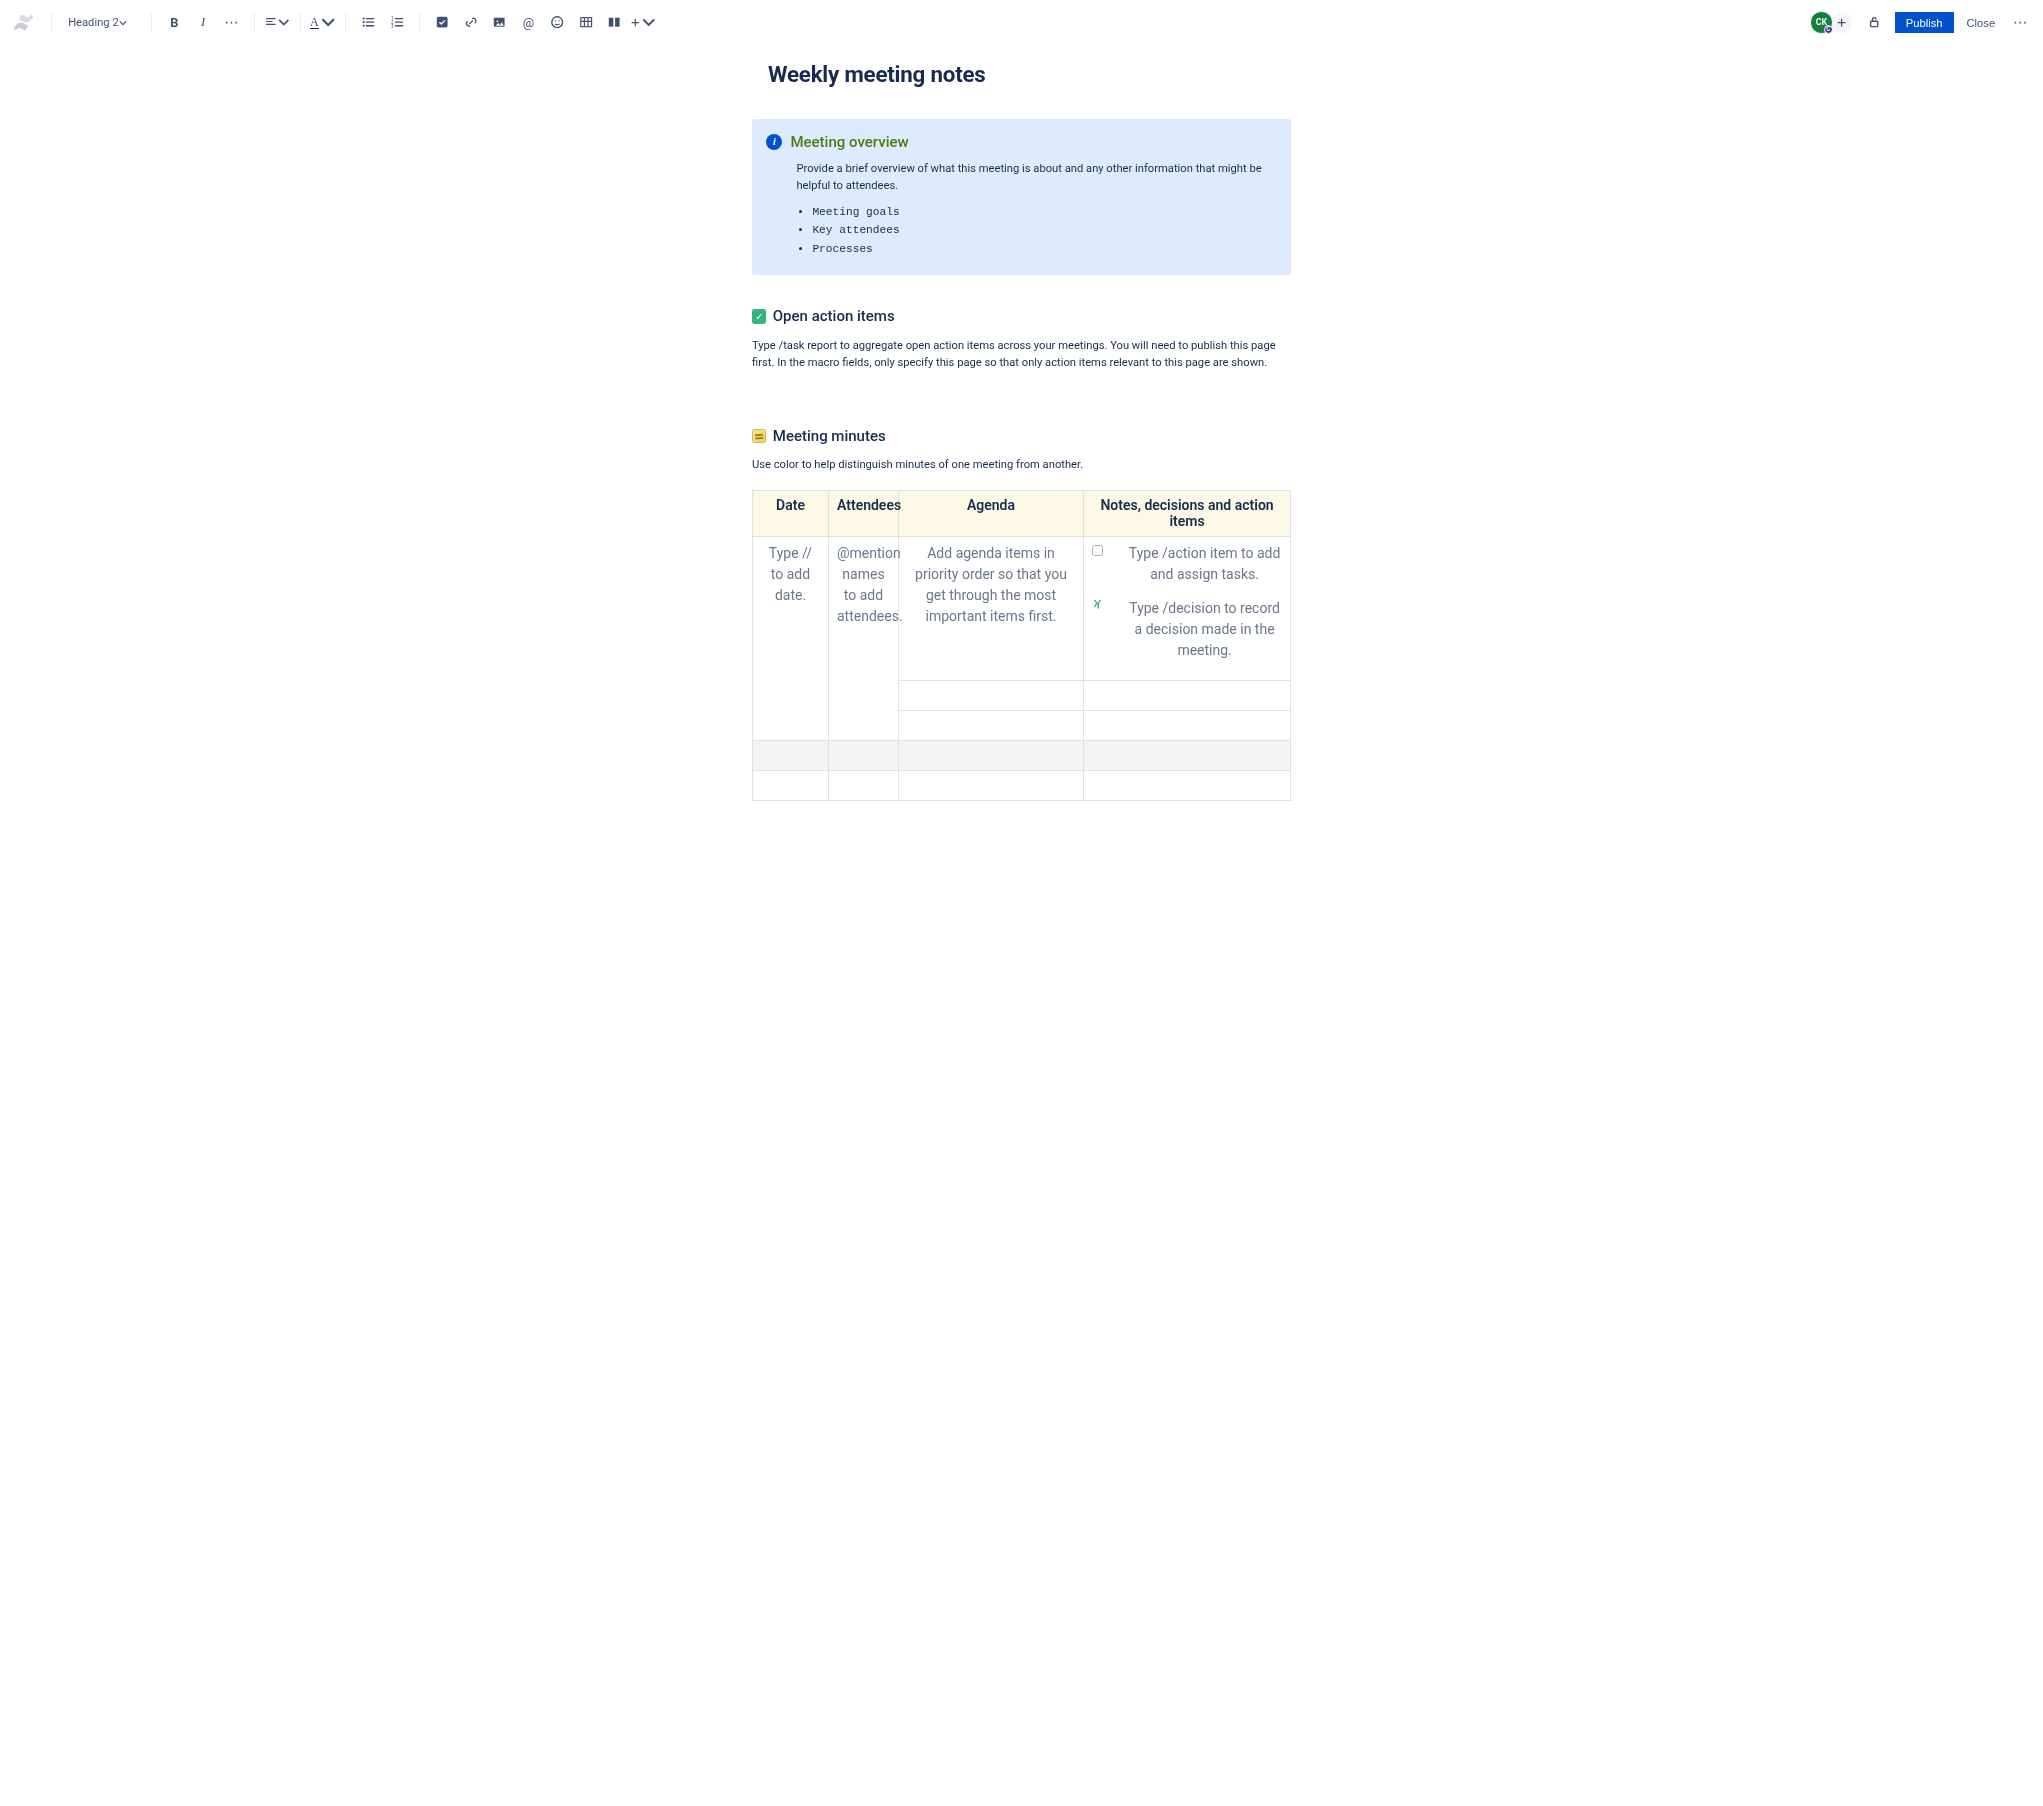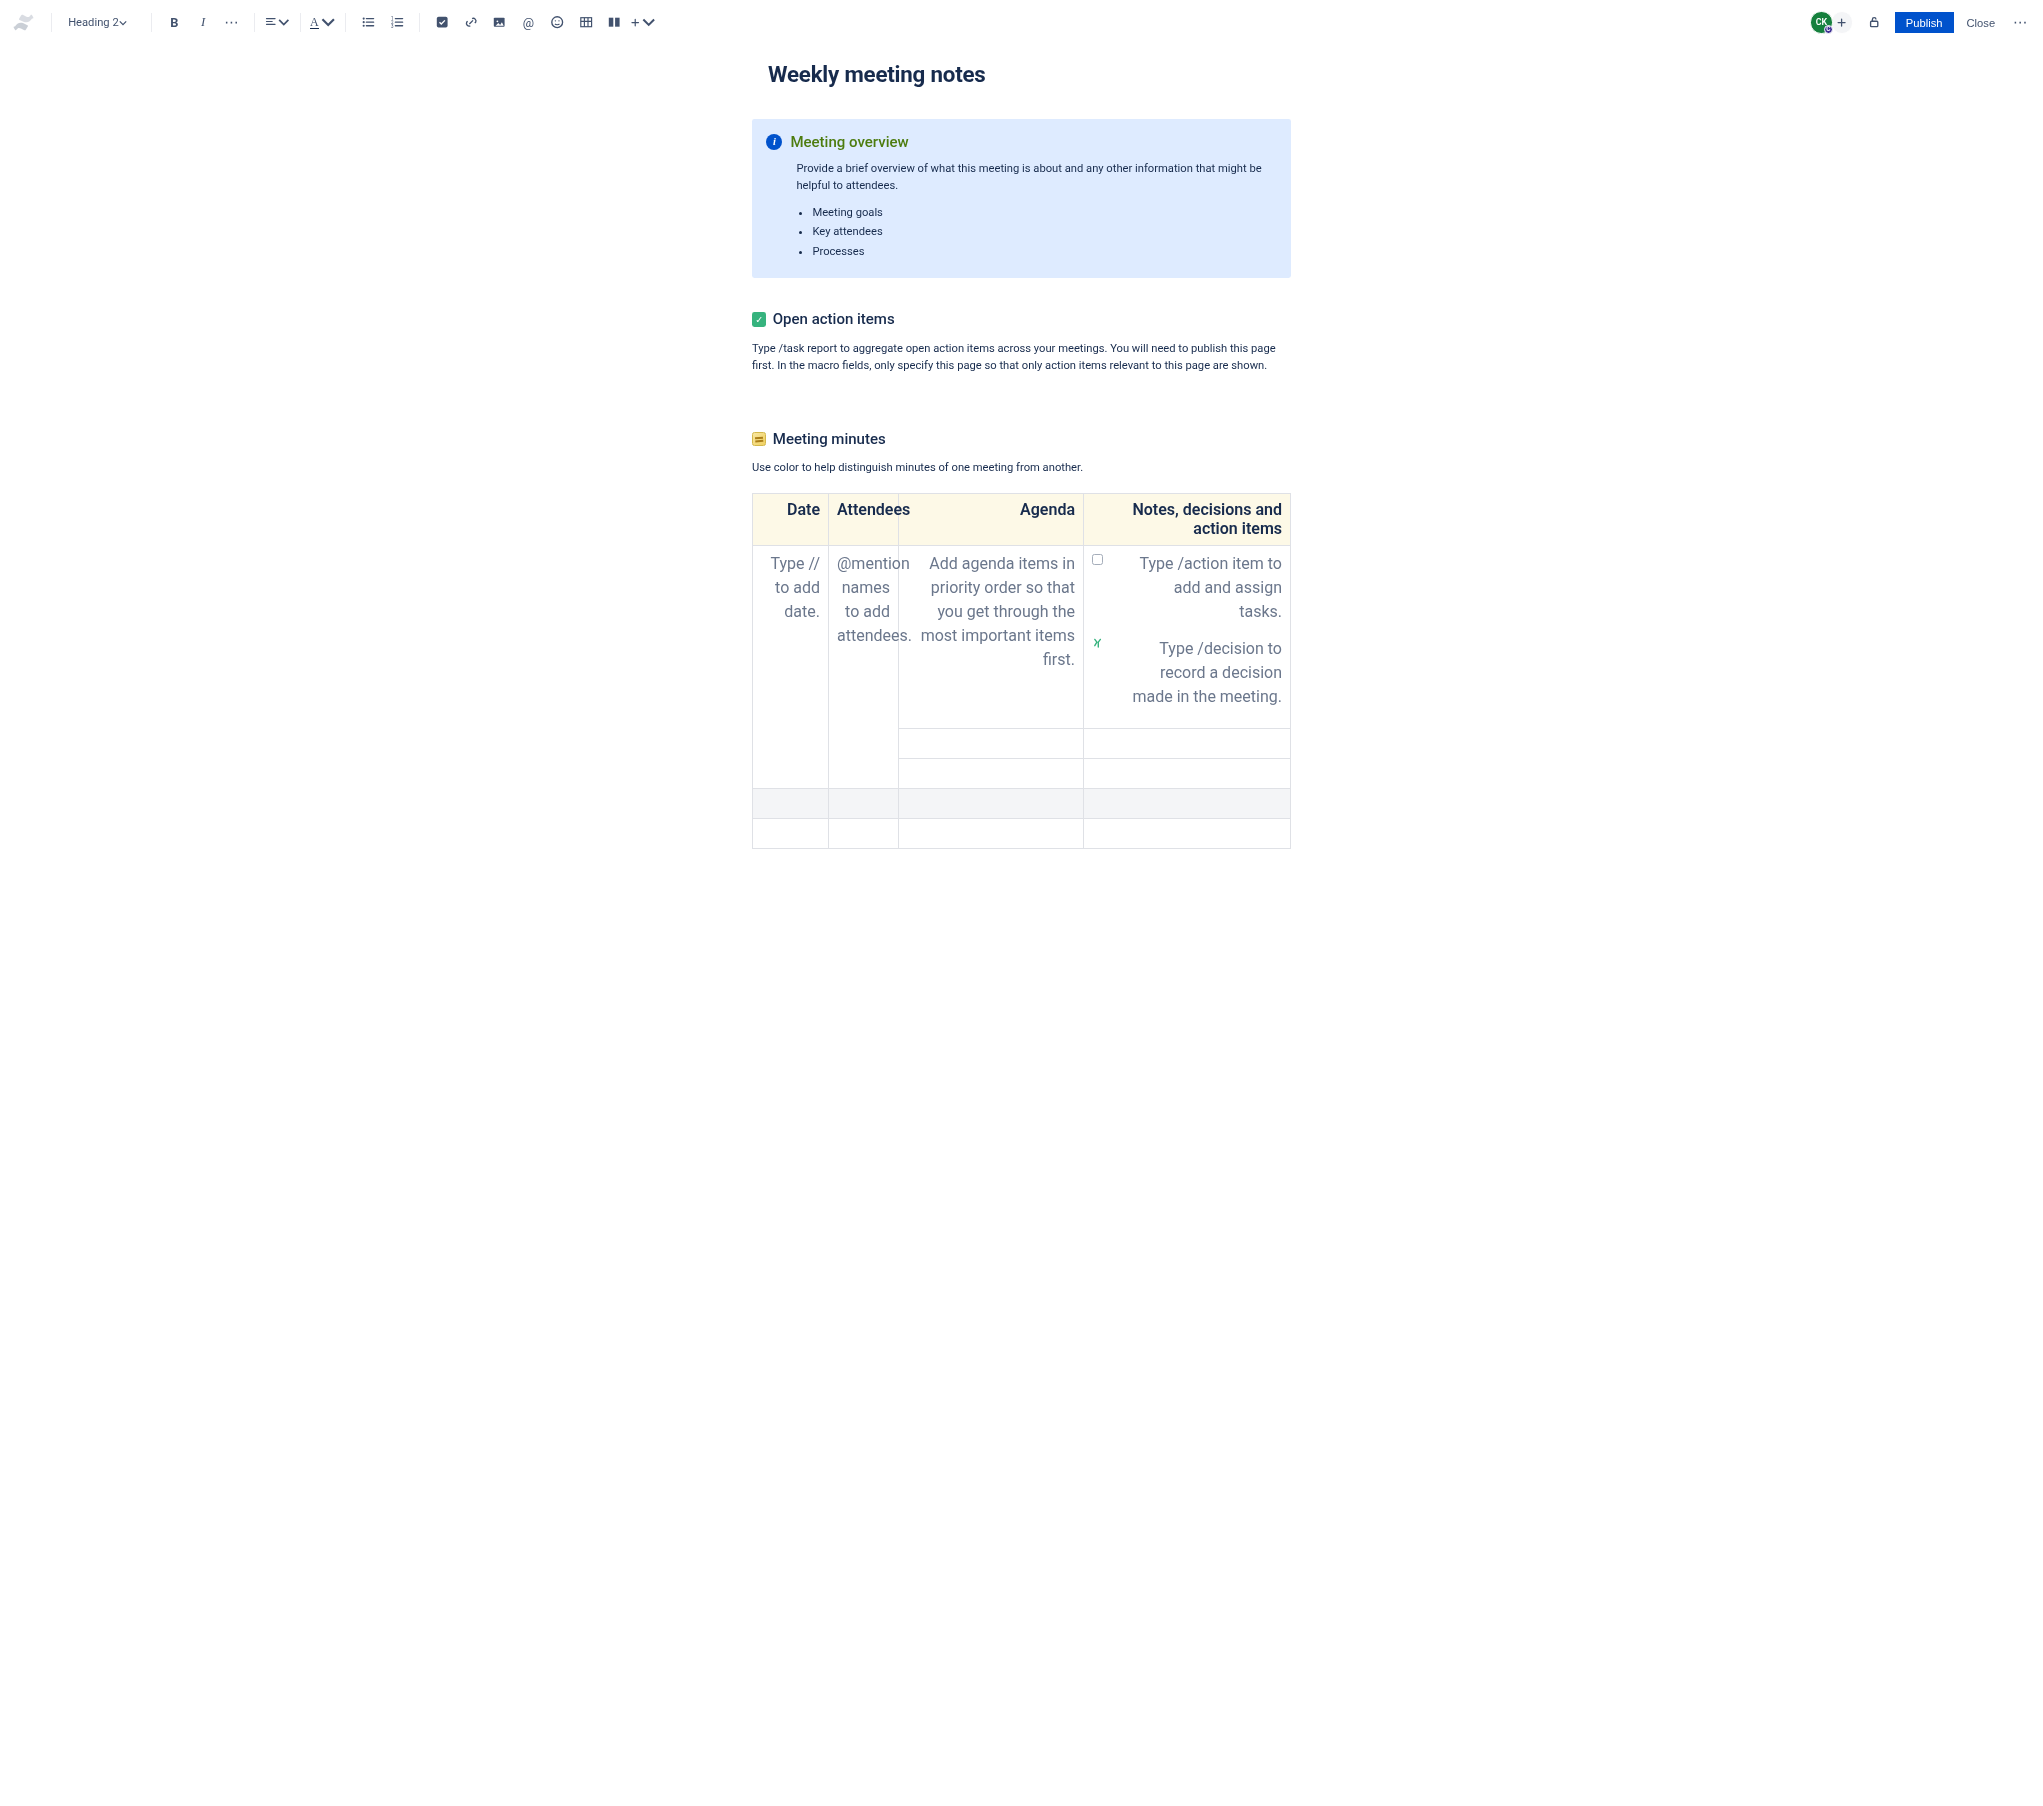--- a/index.html
+++ b/index.html
@@ -97,21 +97,21 @@
     width: 16px; height: 16px; border-radius: 50%;
     background: #0052CC; color: #fff;
     display: flex; align-items: center; justify-content: center;
     font-weight: 700; font-size: 10.4px; font-style: italic;
     font-family: Georgia, serif;
     flex-shrink: 0;
   }
   .info-title { font-size: 15px; font-weight: 500; color: #4d7c0f; margin-top: 1.6px;}
   .info-body { padding-left: 30px; color: #172B4D; }
   .info-body p { margin-bottom: 11.2px; line-height: 1.5; }
-  .info-body ul { list-style: disc; padding-left: 16px; }
+  .info-body ul { list-style: disc; padding-left: 16px; font-family: Liberation Mono, monospace; }
   .info-body li { margin-bottom: 6.4px; }
   .section-h {
     display: flex; align-items: center; gap: 6.4px;
     font-size: 15px; font-weight: 500; color: #172B4D;
     margin: 32px 0 11.2px;
   }
   .emoji-box {
     width: 14.4px; height: 14.4px; border-radius: 2.4px;
     display: inline-flex; align-items: center; justify-content: center;
     font-size: 9.6px; color: #fff;
@@ -132,22 +132,22 @@
     color: #172B4D; line-height: 1.55; margin-bottom: 11.2px;
   }
   .tbl {
     width: 100%; border-collapse: collapse; margin-top: 16px;
     table-layout: fixed;
   }
   .tbl th, .tbl td {
     border: 0.8px solid #dfe1e6;
     padding: 6.4px 8px;
     vertical-align: top;
-    text-align: right;
-    font-size: 16px;
+    text-align: center;
+    font-size: 14px;
   }
   .tbl th {
     background: #fdf9e7;
     font-weight: 600;
     color: #172B4D;
   }
   .col-date { width: 76px; }
   .col-att { width: 70px; }
   .col-agenda { width: 185px; }
   .col-notes { }

